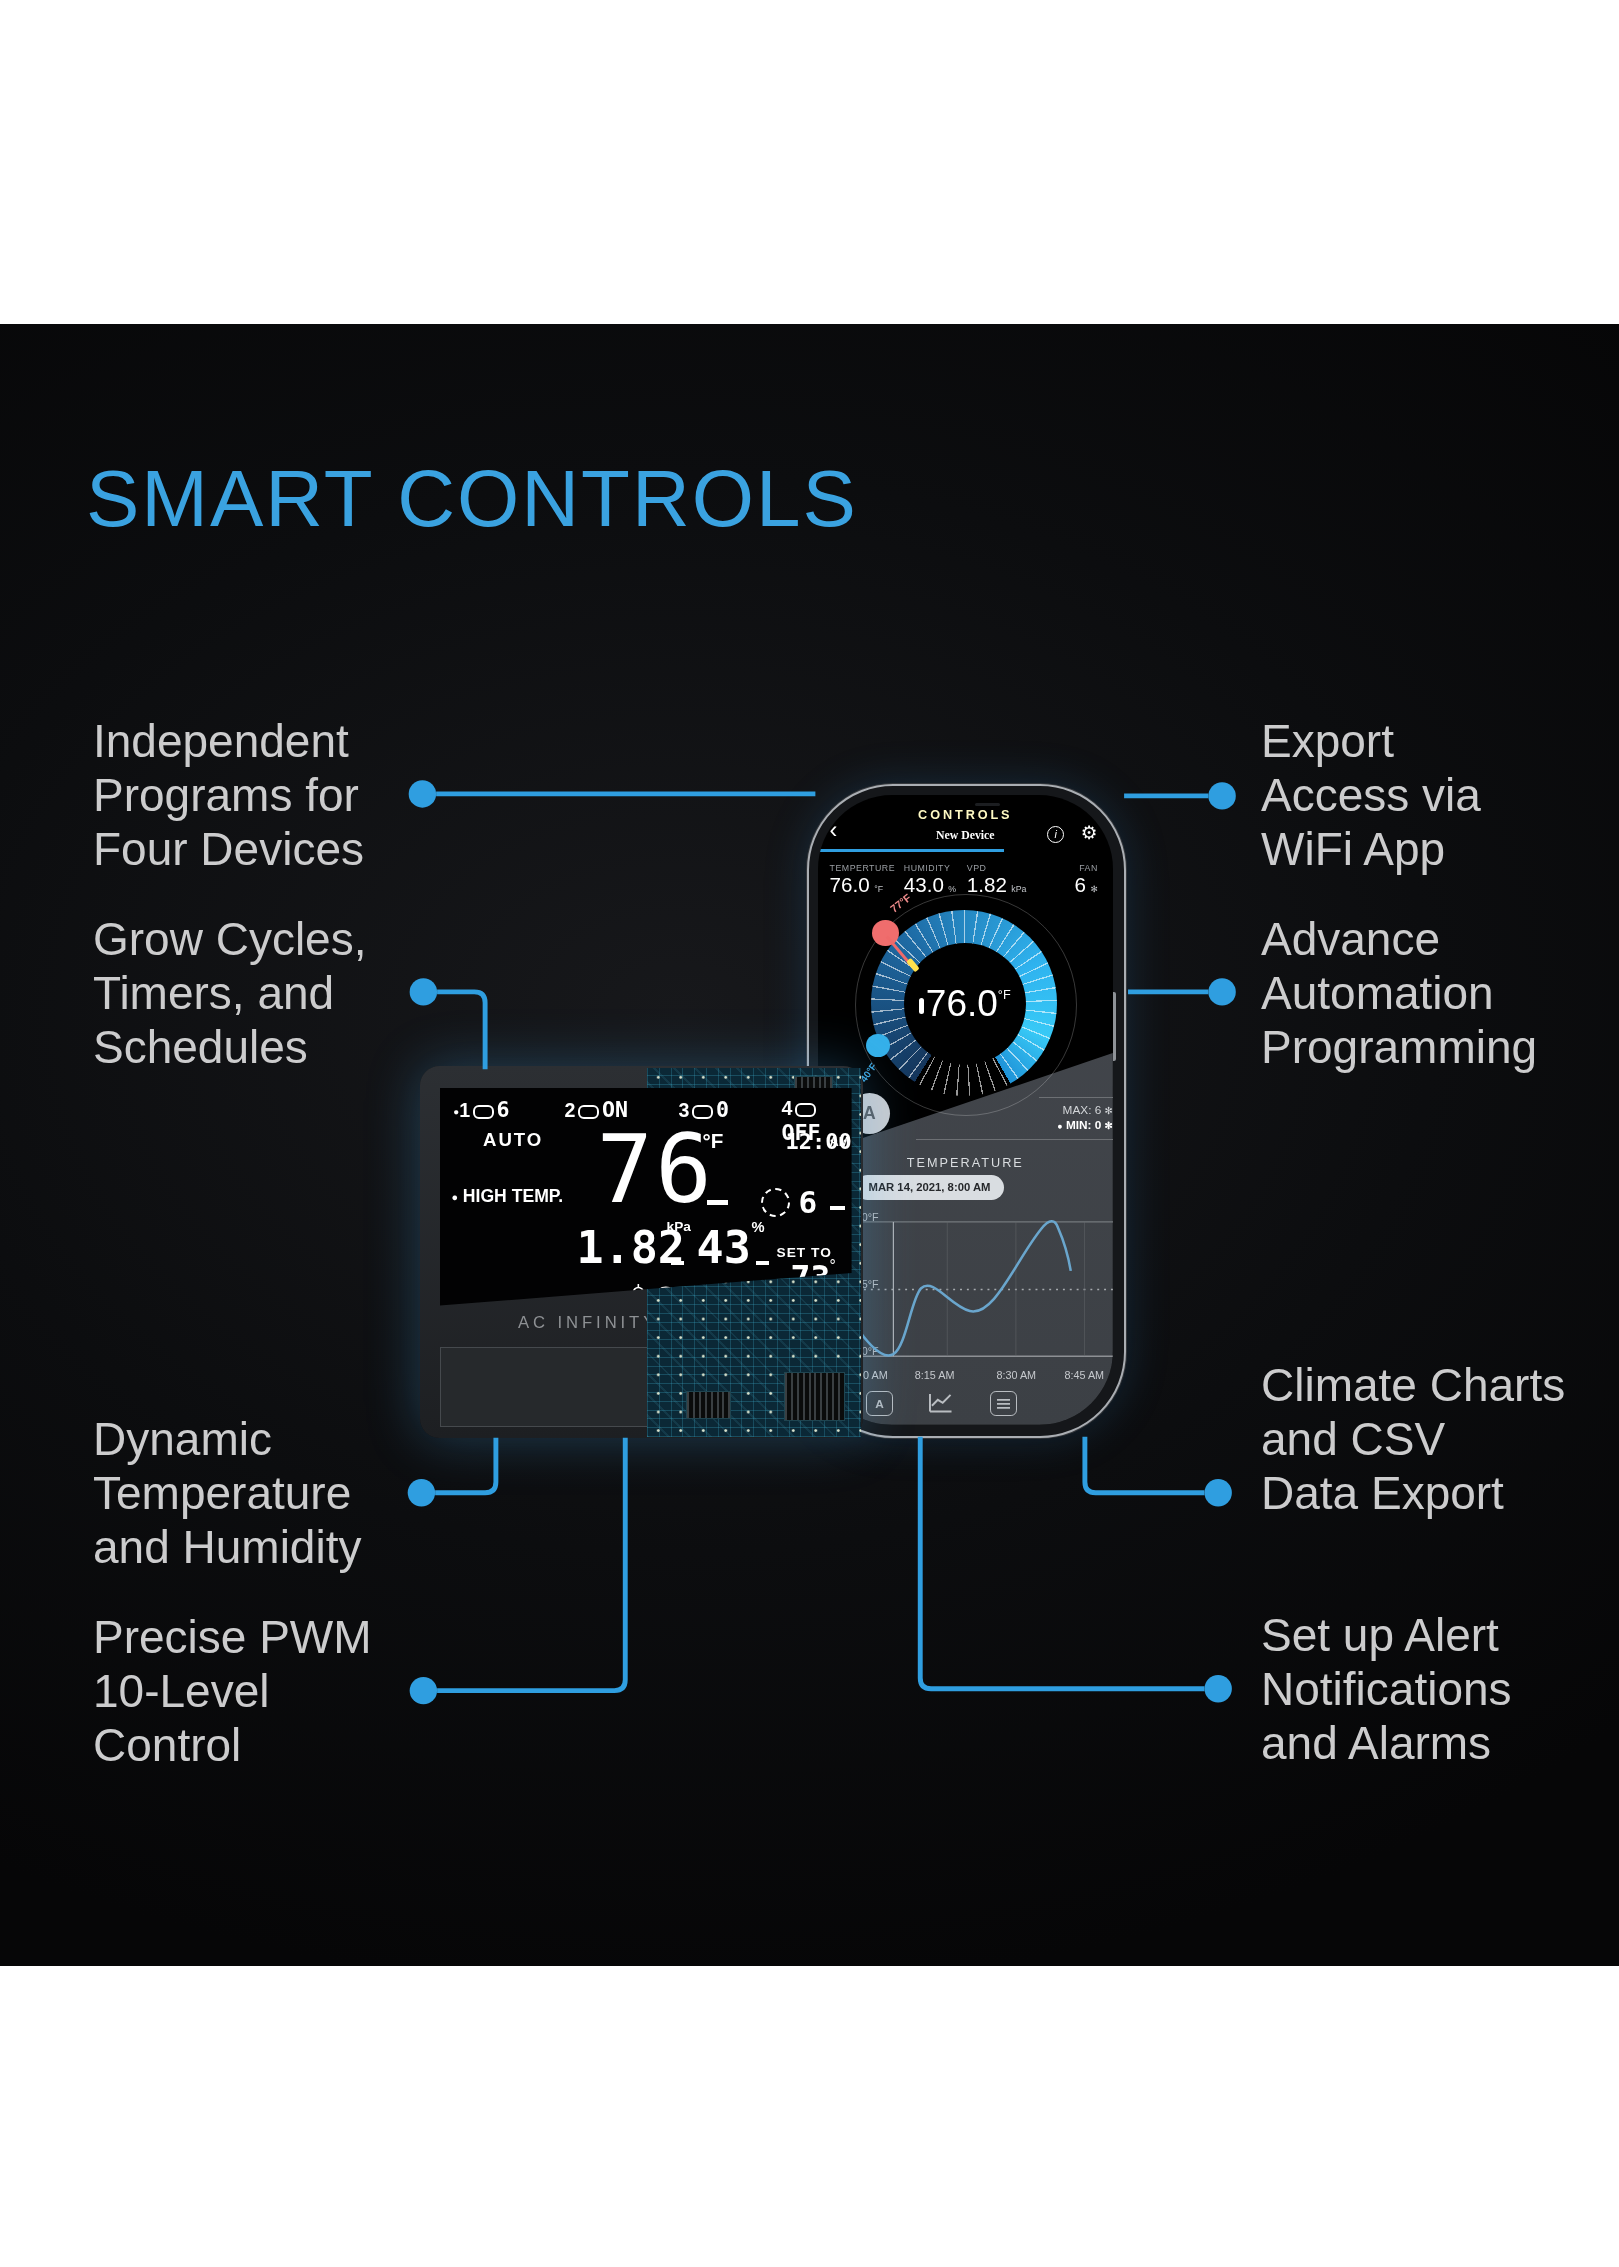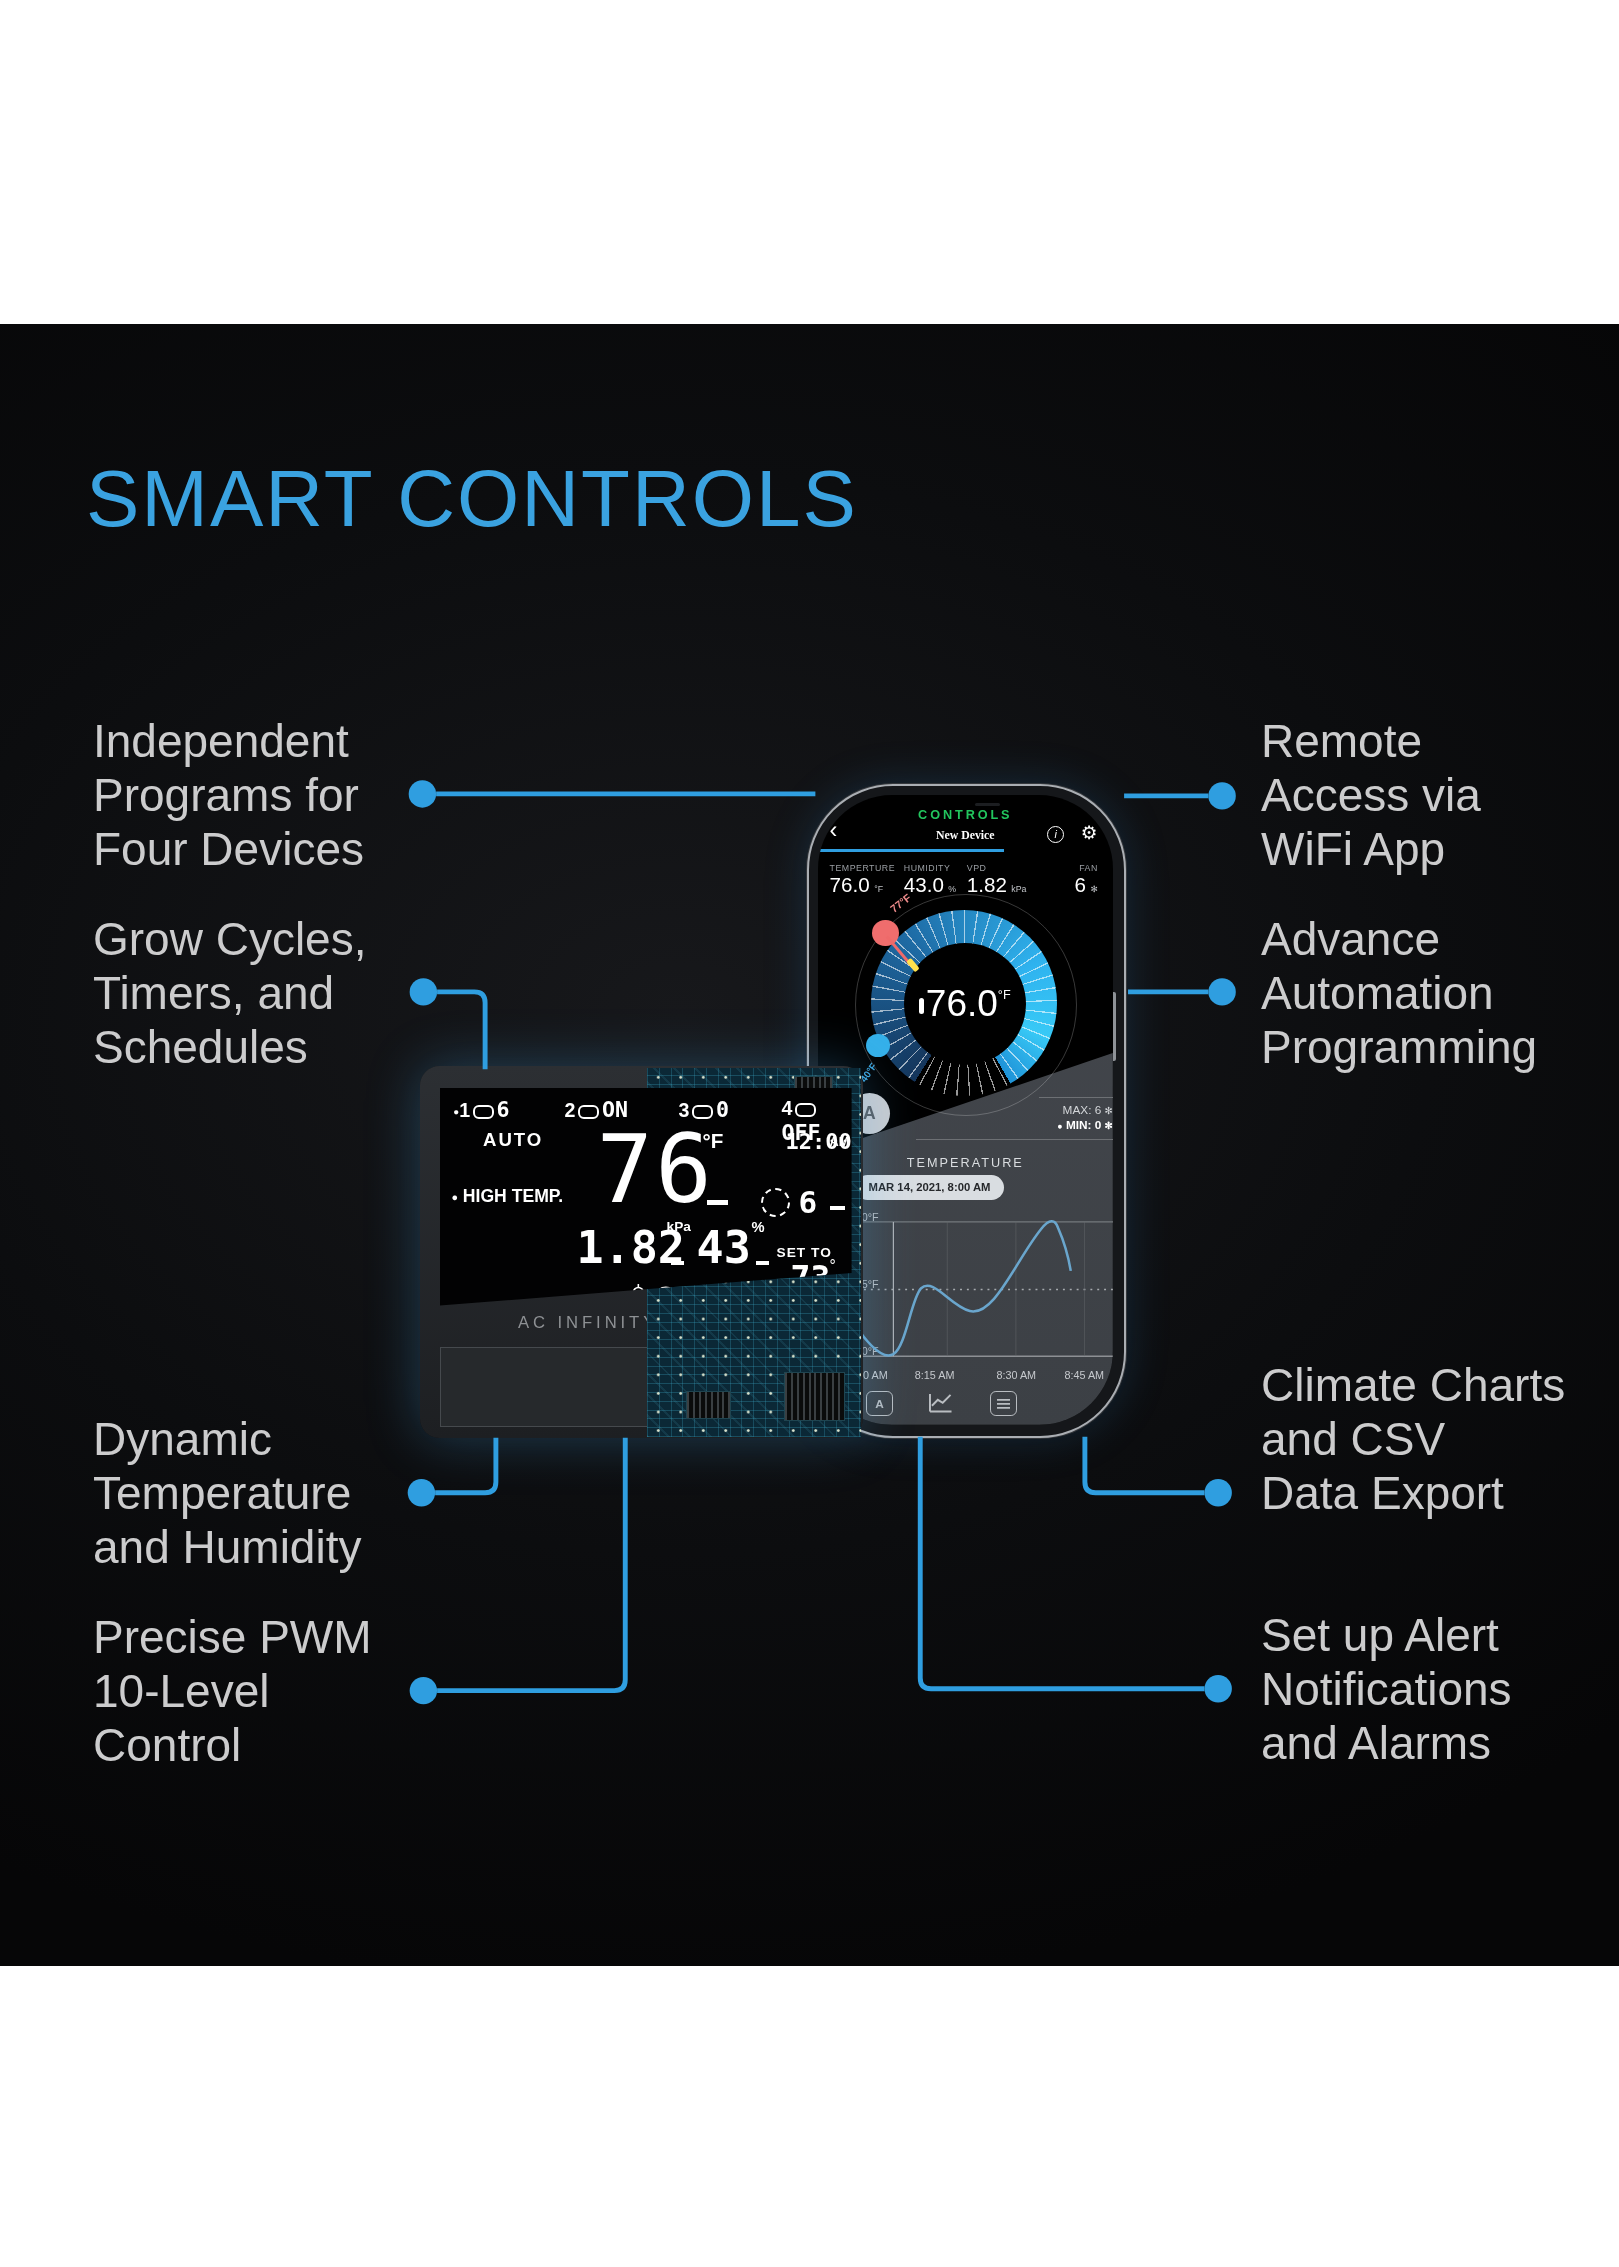--- a/index.html
+++ b/index.html
@@ -90,21 +90,21 @@
     <div>Temperature</div>
     <div>and Humidity</div>
   </div>
   <div class="abs callout" style="left:93px;top:1610px;">
     <div>Precise PWM</div>
     <div>10-Level</div>
     <div>Control</div>
   </div>
 
   <div class="abs callout" style="left:1261px;top:714px;">
-    <div>Remote</div>
+    <div>Export</div>
     <div>Access via</div>
     <div>WiFi App</div>
   </div>
   <div class="abs callout" style="left:1261px;top:912px;">
     <div>Advance</div>
     <div>Automation</div>
     <div>Programming</div>
   </div>
   <div class="abs callout" style="left:1261px;top:1358px;">
     <div>Climate Charts</div>
@@ -116,21 +116,21 @@
     <div>Notifications</div>
     <div>and Alarms</div>
   </div>
 
   <div class="phone">
     <div class="abs" style="left:302px;top:206px;width:4.9px;height:69px;background:#8e9297;border-radius:2px;"></div>
     <div class="screen">
       <div class="graywedge"></div>
       <div class="abs" style="left:157px;top:7.8px;width:25.5px;height:3.9px;border-radius:2px;background:#1c1e21;"></div>
 
-      <div class="abs" style="left:0;top:13.7px;width:295px;text-align:center;color:#22c55e;font-size:12.7px;font-weight:700;letter-spacing:2.9px;">CONTROLS</div>
+      <div class="abs" style="left:0;top:13.7px;width:295px;text-align:center;color:#fef9c3;font-size:12.7px;font-weight:700;letter-spacing:2.9px;">CONTROLS</div>
       <div class="abs" style="left:0;top:33px;width:295px;text-align:center;color:#fff;font-size:11.8px;font-weight:700;font-family:Liberation Serif, serif;">New Device</div>
       <div class="abs" style="left:11.8px;top:25.5px;color:#fff;font-size:23.5px;font-weight:400;line-height:21.6px;">‹</div>
       <div class="abs" style="left:229px;top:31px;width:15.7px;height:15.7px;border:1.5px solid #fff;border-radius:50%;color:#fff;font-size:10.8px;text-align:center;line-height:15.7px;font-style:italic;">i</div>
       <div class="abs" style="left:263px;top:27.4px;color:#fff;font-size:18.6px;">⚙</div>
       <div class="abs" style="left:0;top:54px;width:186px;height:2.9px;background:#2f9ee0;"></div>
 
       <div class="abs" style="left:11.8px;top:68px;">
         <div class="statlabel">TEMPERTURE</div>
         <div><span class="statval">76.0</span> <span class="statunit">°F</span></div>
       </div>

